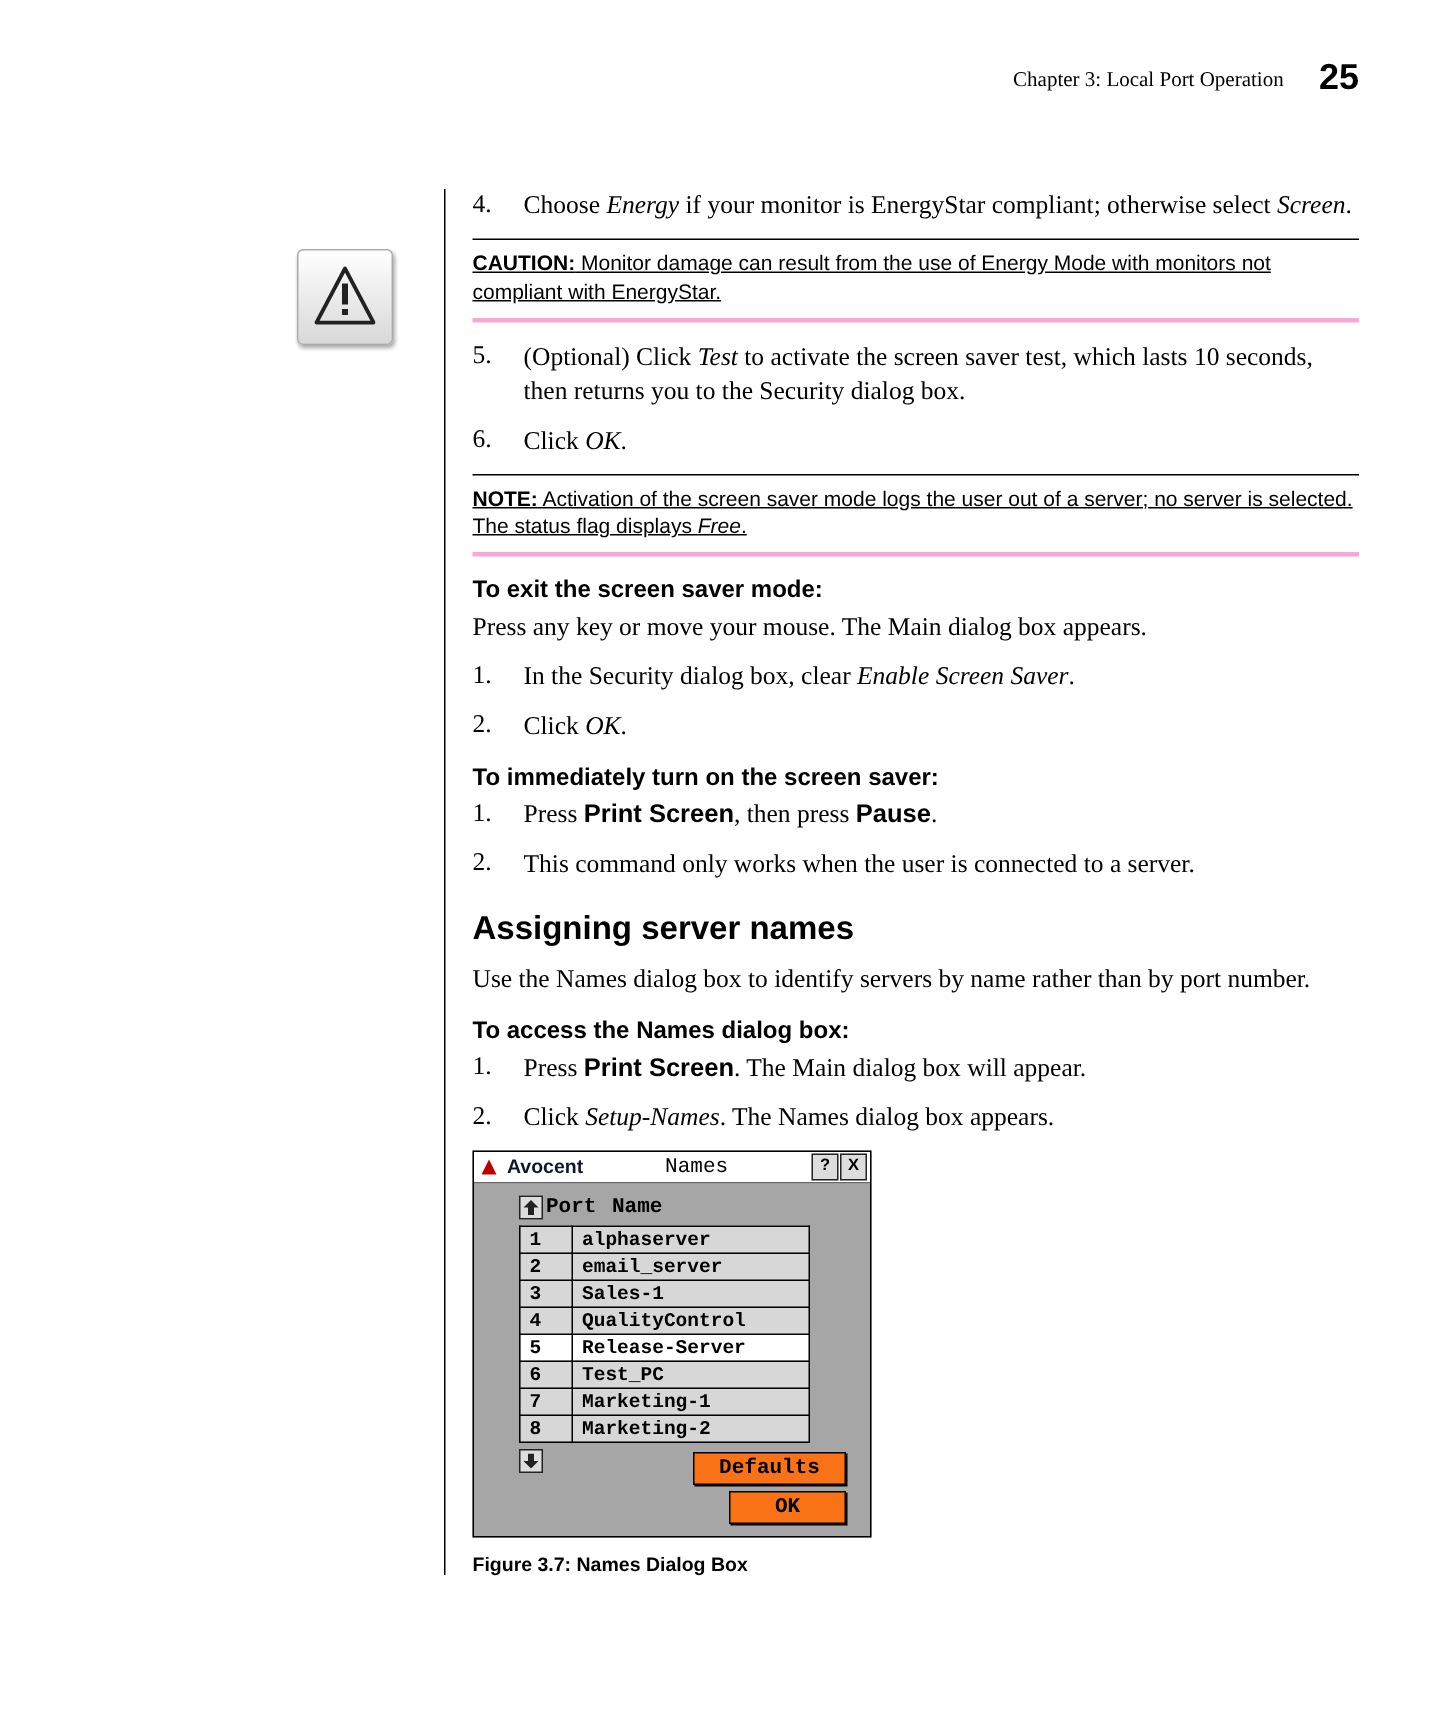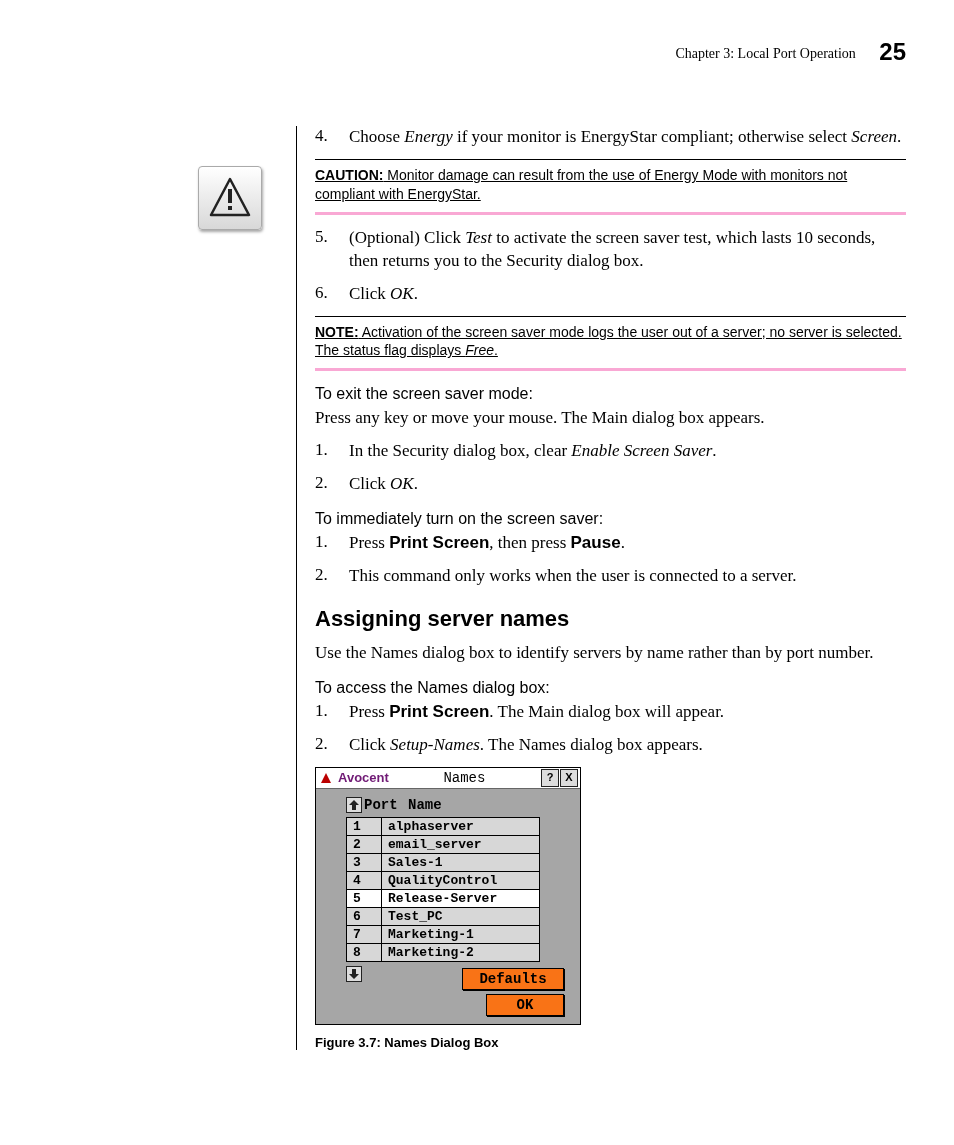--- a/index.html
+++ b/index.html
@@ -84,21 +84,21 @@
     font-family: Arial, Helvetica, sans-serif;
     font-size: 14px;
     line-height: 1.35;
     text-decoration: underline;
   }
   .callout .lead { font-weight: 700; }
   .callout i { font-style: italic; }
 
   .subhead {
     font-family: Arial, Helvetica, sans-serif;
-    font-weight: 400;
+    font-weight: 700;
     font-size: 16px;
     margin: 14px 0 4px 0;
   }
   .para {
     font-size: 17px;
     line-height: 1.35;
     margin: 0 0 10px 0;
   }
   .h2 {
     font-family: Arial, Helvetica, sans-serif;
@@ -117,21 +117,21 @@
     border: 1px solid #000;
     background: #a6a6a6;
     image-rendering: pixelated;
   }
   .dlg .titlebar {
     display:flex; align-items:center;
     background:#fff; border-bottom:1px solid #666;
     height:20px; padding:0 2px;
   }
   .dlg .logo { width:16px; height:16px; display:flex; align-items:center; justify-content:center;}
-  .dlg .brand { color:#701a75; margin-left:4px; font-family: Arial, sans-serif; font-weight:900; font-size:13px;}
+  .dlg .brand { color:#0f172a; margin-left:4px; font-family: Arial, sans-serif; font-weight:900; font-size:13px;}
   .dlg .ttl { flex:1; text-align:center; font-family:"Courier New",monospace; font-weight:400;}
   .dlg .winbtn { width:16px; height:16px; border:1px solid #222; background:#ddd; display:flex; align-items:center; justify-content:center; font-family:Arial; font-size:11px; font-weight:900; line-height:1; margin-left:1px;}
   .dlg .inner { padding: 6px 8px 8px 8px; border-radius: 13px; }
   .dlg .colhdr { display:flex; align-items:center; font-family:"Courier New",monospace; margin:2px 0 4px 22px;}
   .dlg .colhdr .sorticon { width:14px; height:14px; border:1px solid #222; background:#ddd; margin-right:2px; display:flex; align-items:center; justify-content:center;}
   .dlg table { border-collapse: collapse; margin-left:22px; }
   .dlg td { border:1px solid #000; background:#d7d7d7; padding:1px 6px; font-family:"Courier New",monospace; font-weight:700; font-size:13px; }
   .dlg td.port { width:22px; text-align:left; }
   .dlg td.name { width:145px; }
   .dlg tr.sel td { background:#fff; }

